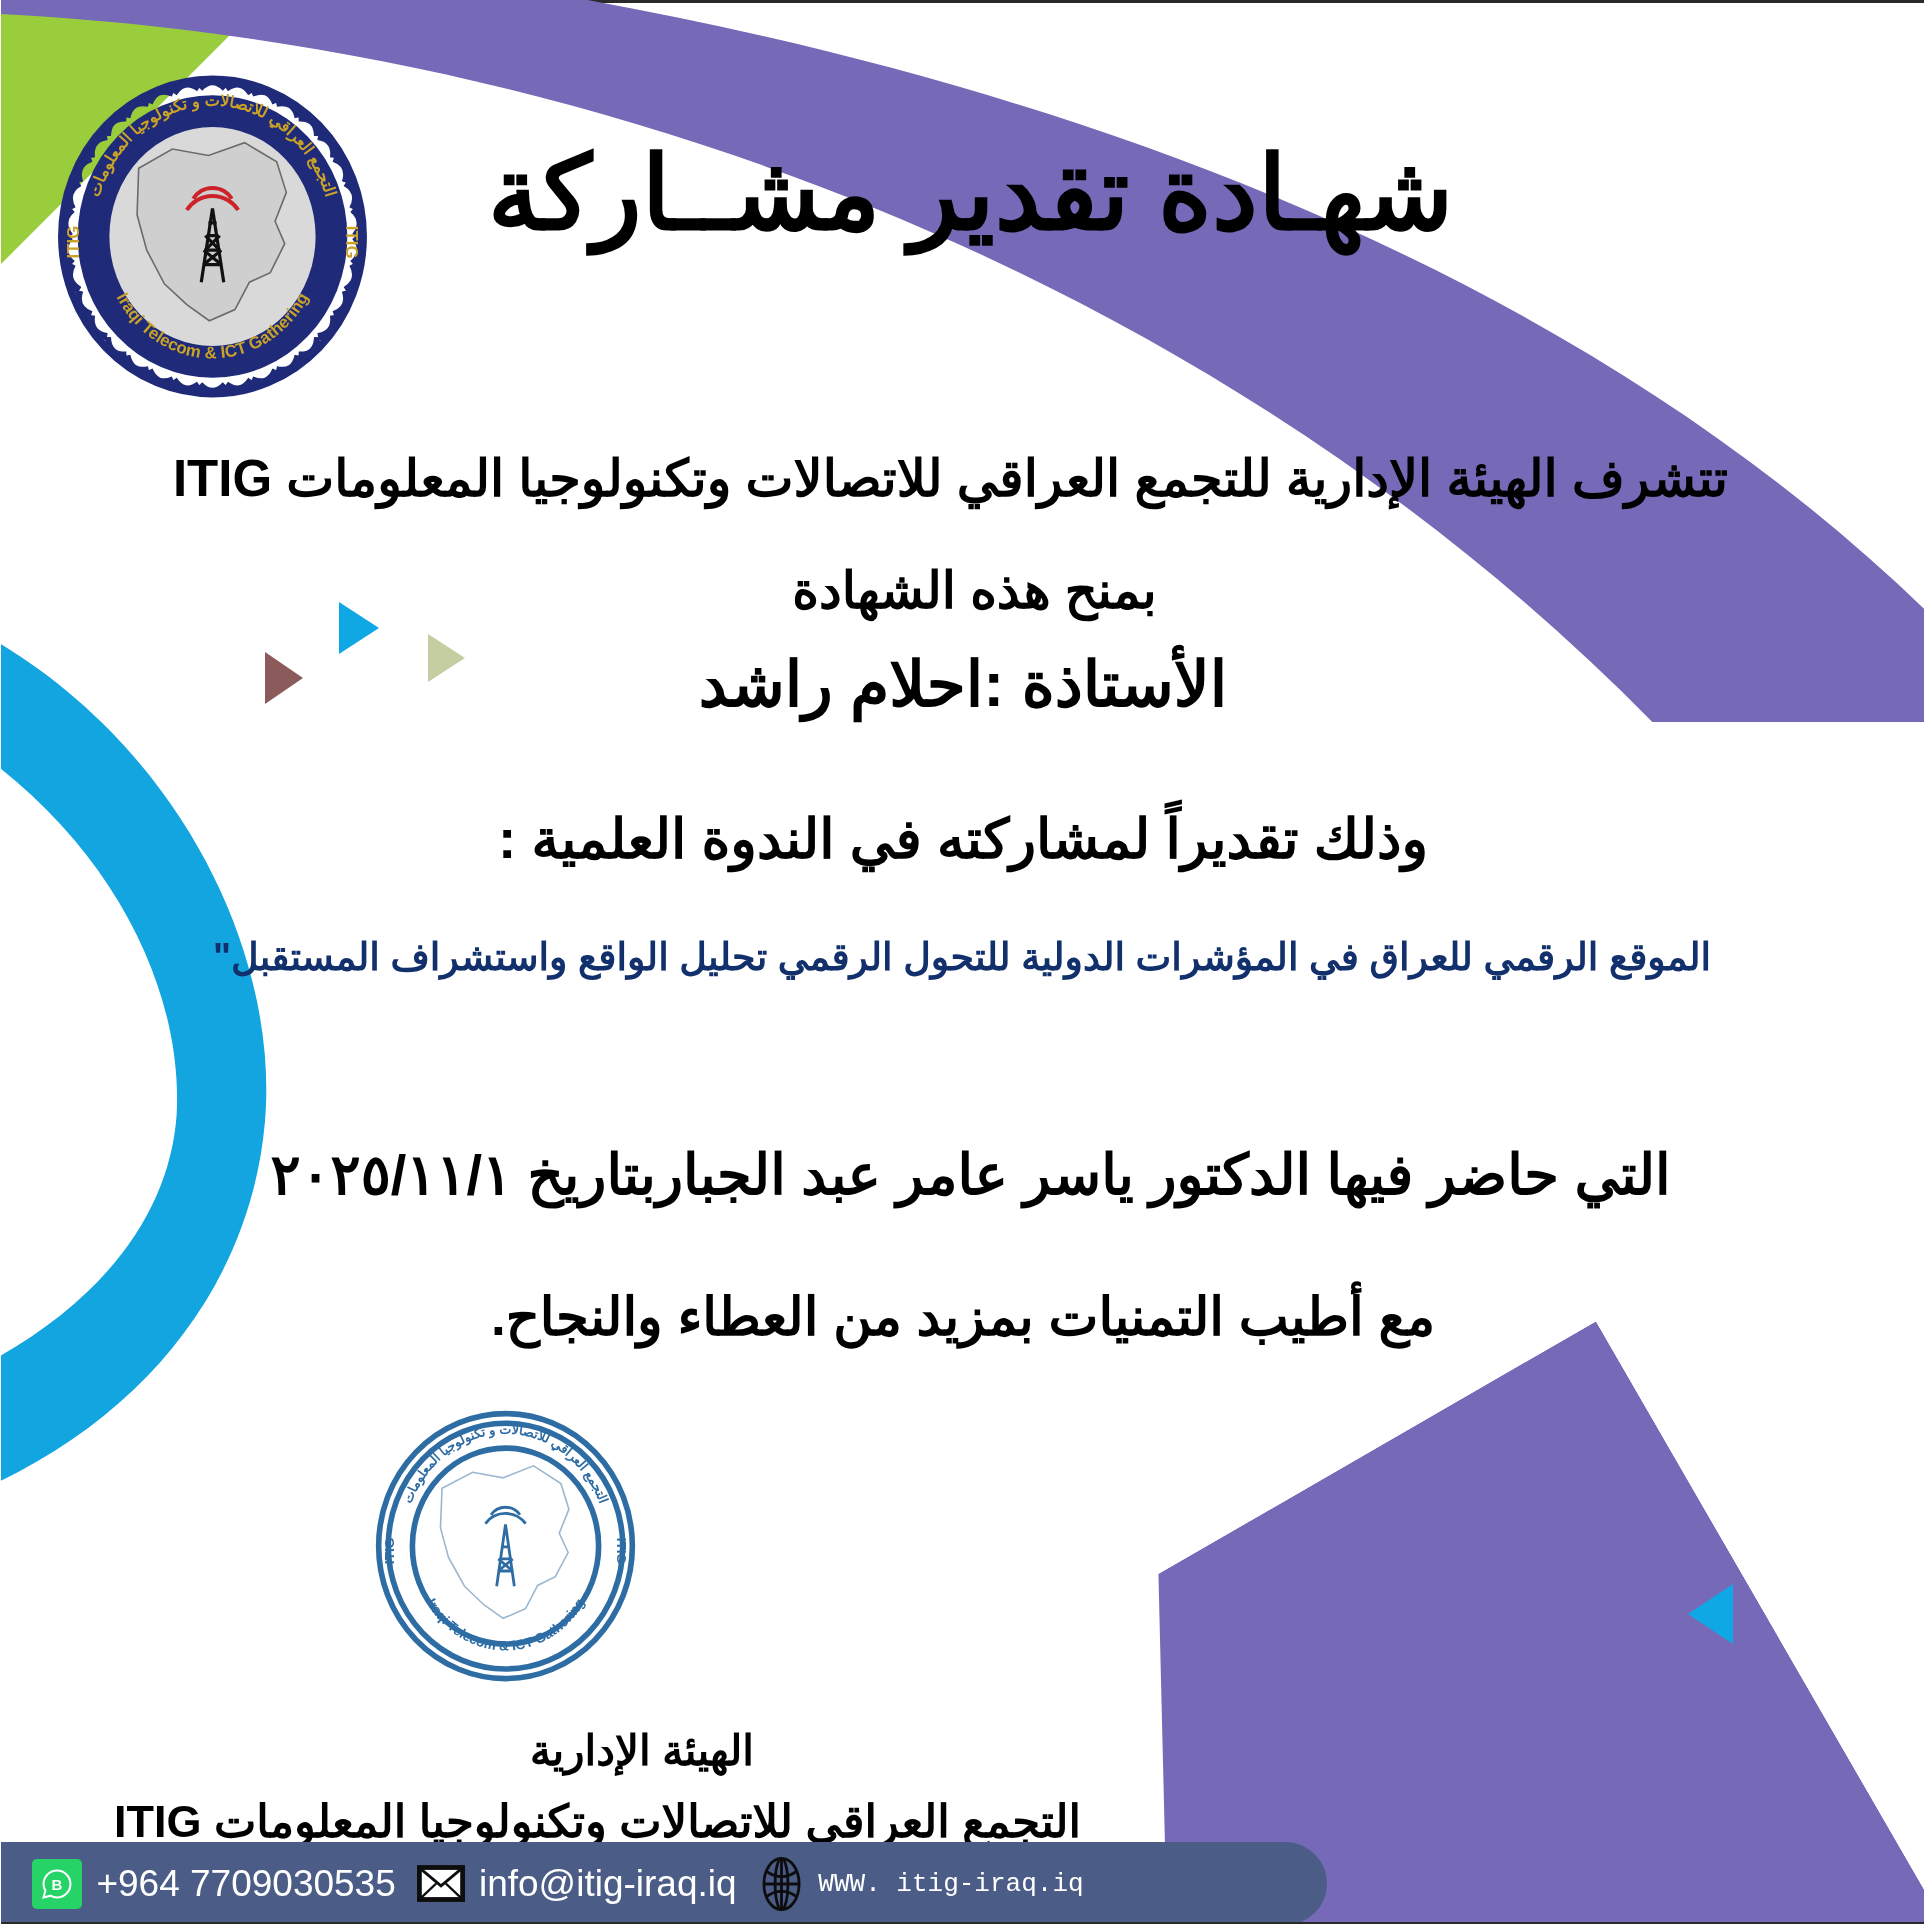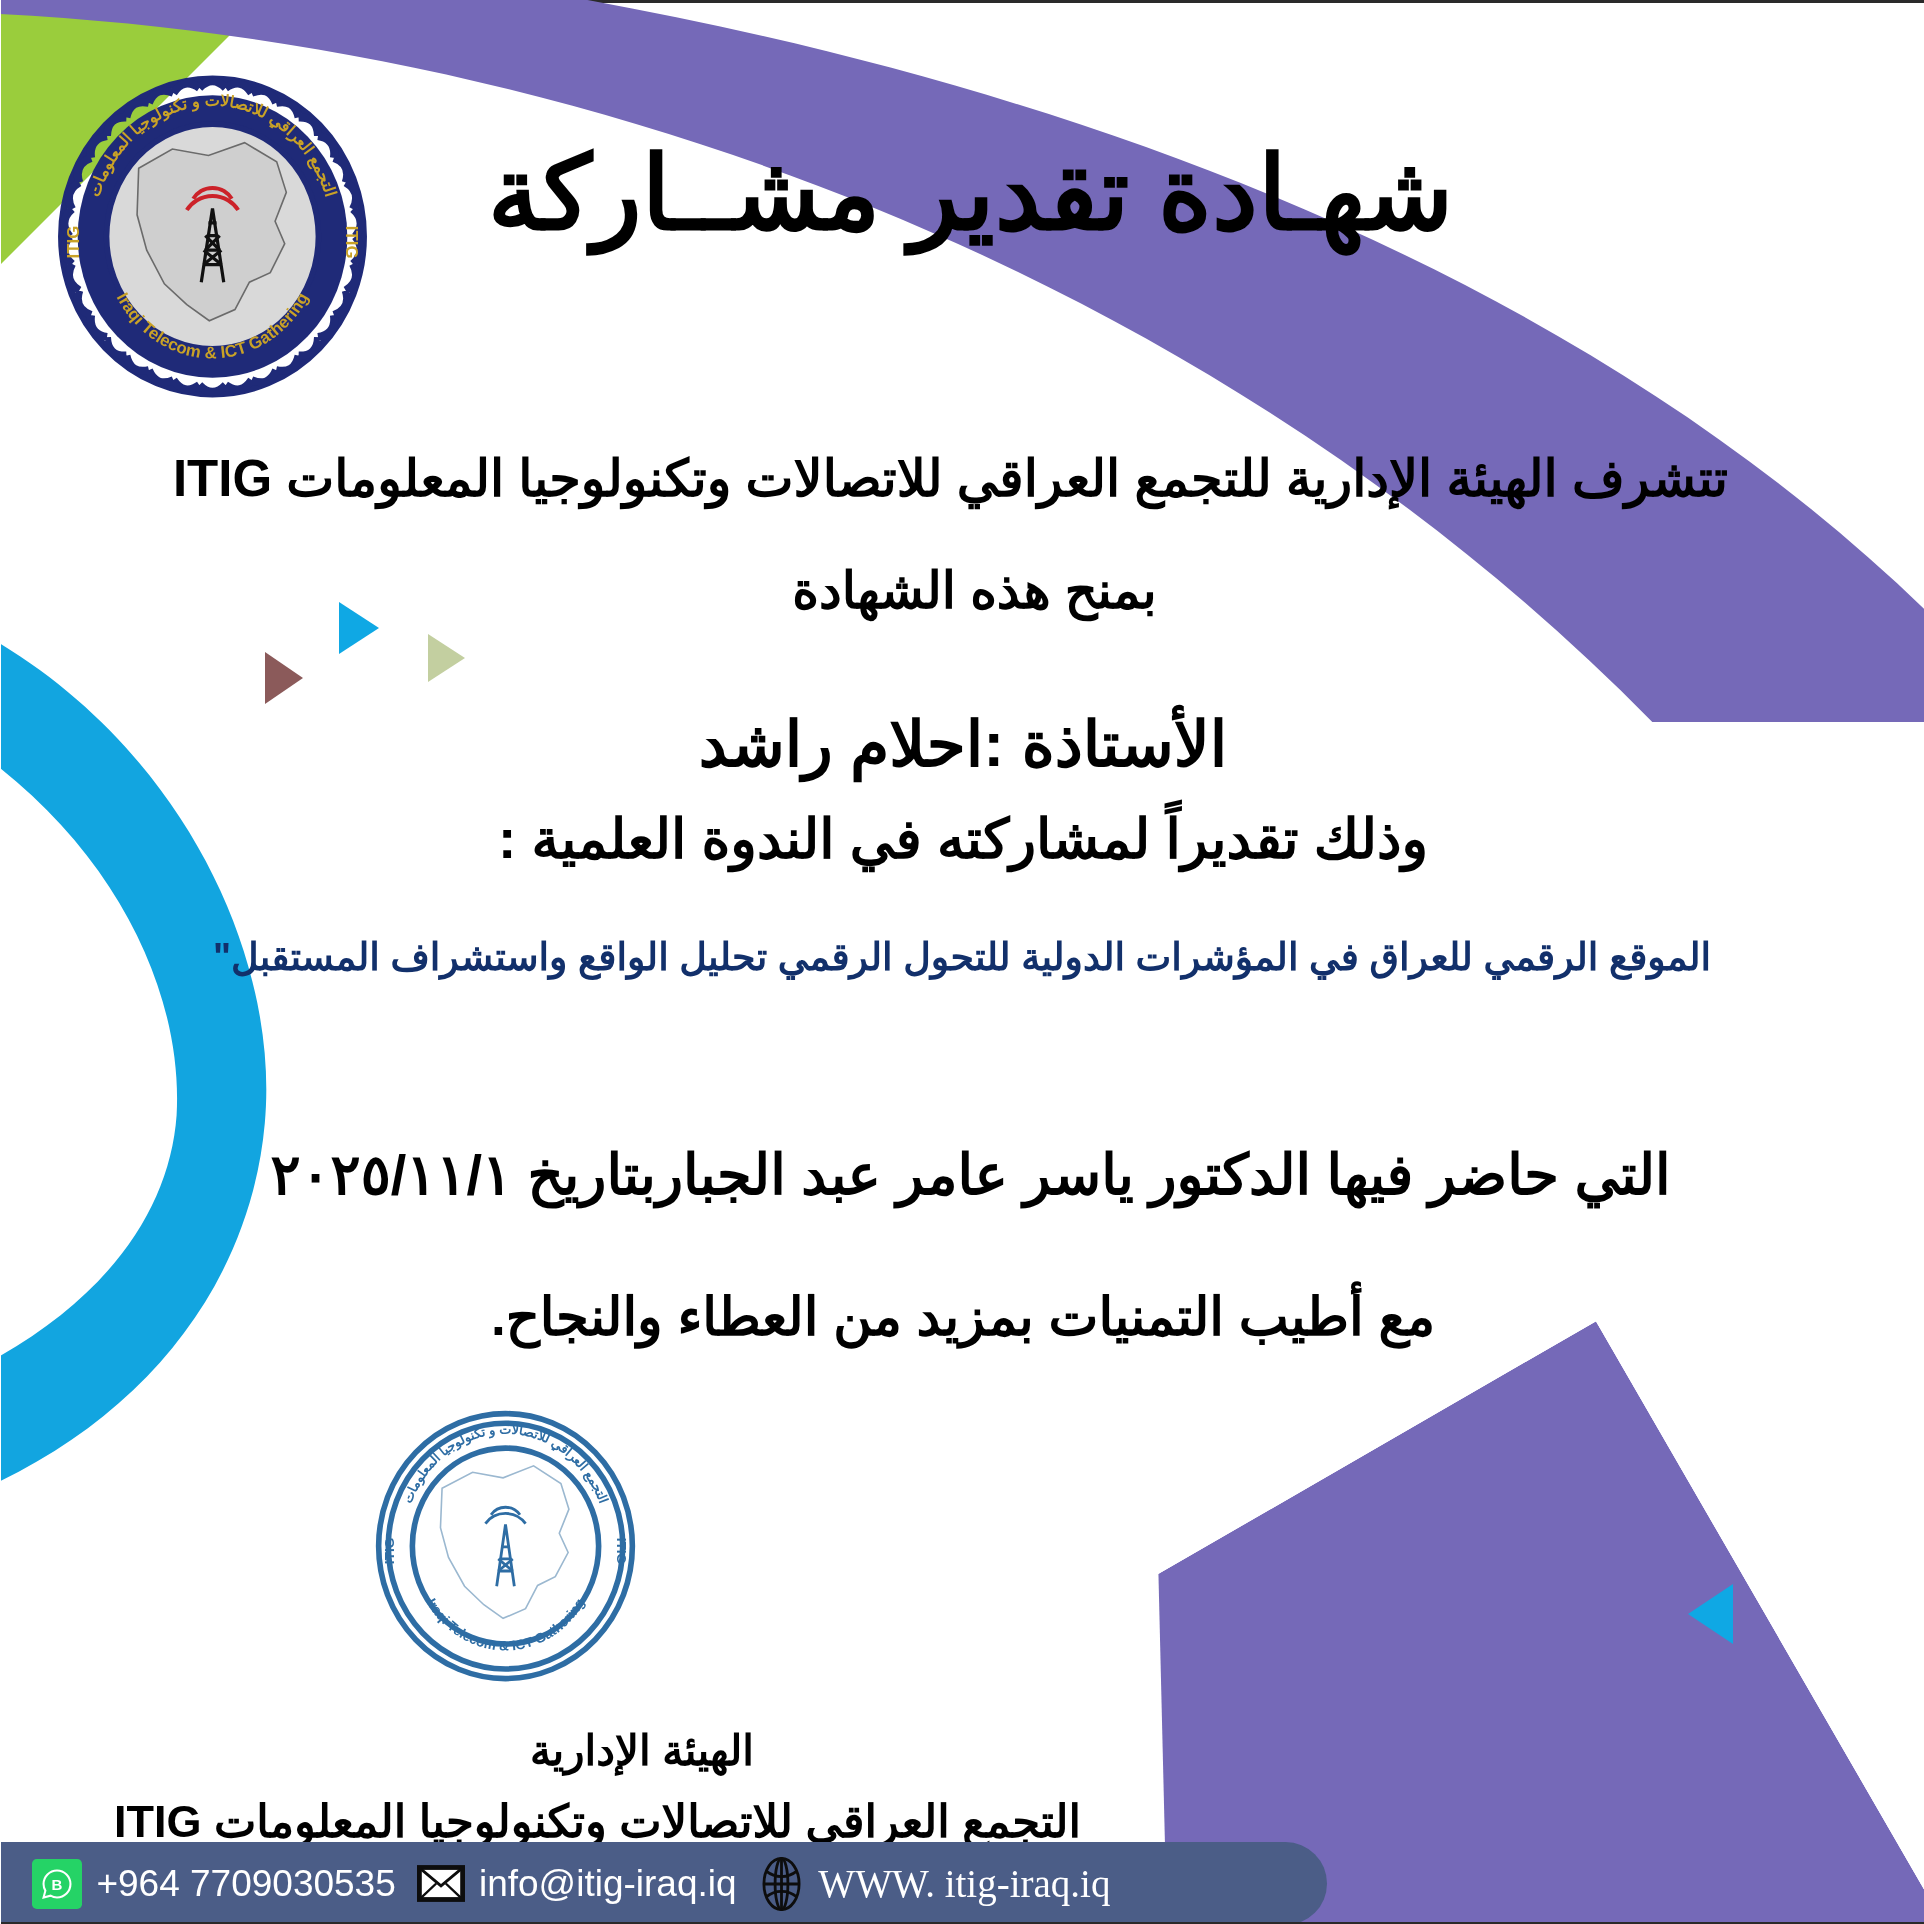--- a/index.html
+++ b/index.html
@@ -80,21 +80,21 @@
   #intro-line1{
     top:445px;left:80px;width:1789px;
     font-size:51px;font-weight:bold;line-height:1.35;
     text-align:center;padding-right:48px;box-sizing:border-box;
   }
   #intro-line2{
     top:557px;left:80px;width:1789px;
     font-size:51px;font-weight:bold;line-height:1.35;
   }
   #honoree{
-    top:704px;left:241px;width:1444px;
+    top:644px;left:241px;width:1444px;
     font-size:63px;font-weight:bold;line-height:1.3;
   }
   #reason-line{
     top:802px;left:241px;width:1444px;
     font-size:55px;font-weight:bold;line-height:1.35;
   }
   #seminar-title{
     top:930px;left:144px;width:1636px;
     font-size:38px;font-weight:bold;line-height:1.45;
     color:#12306B;
@@ -125,22 +125,22 @@
     border-bottom-right-radius:42px;
     direction:ltr;
     display:flex;align-items:center;
   }
   .contact-item{
     display:flex;align-items:center;
     color:#ffffff;
     margin-left:14.4px;
   }
   .contact-text{
-    font-family:Liberation Serif, serif;
-    font-size:39px;
+    font-family:Liberation Mono, monospace;
+    font-size:26px;
     color:#ffffff;
     white-space:nowrap;
     margin-left:14.4px;
   }
   .contact-text.sans{font-family:"Liberation Sans", sans-serif;font-size:37px;}
   #whatsapp-icon{
     width:50px;height:50px;background:#25D366;border-radius:4.8px;
     margin-left:17.6px;
     display:flex;align-items:center;justify-content:center;
   }

